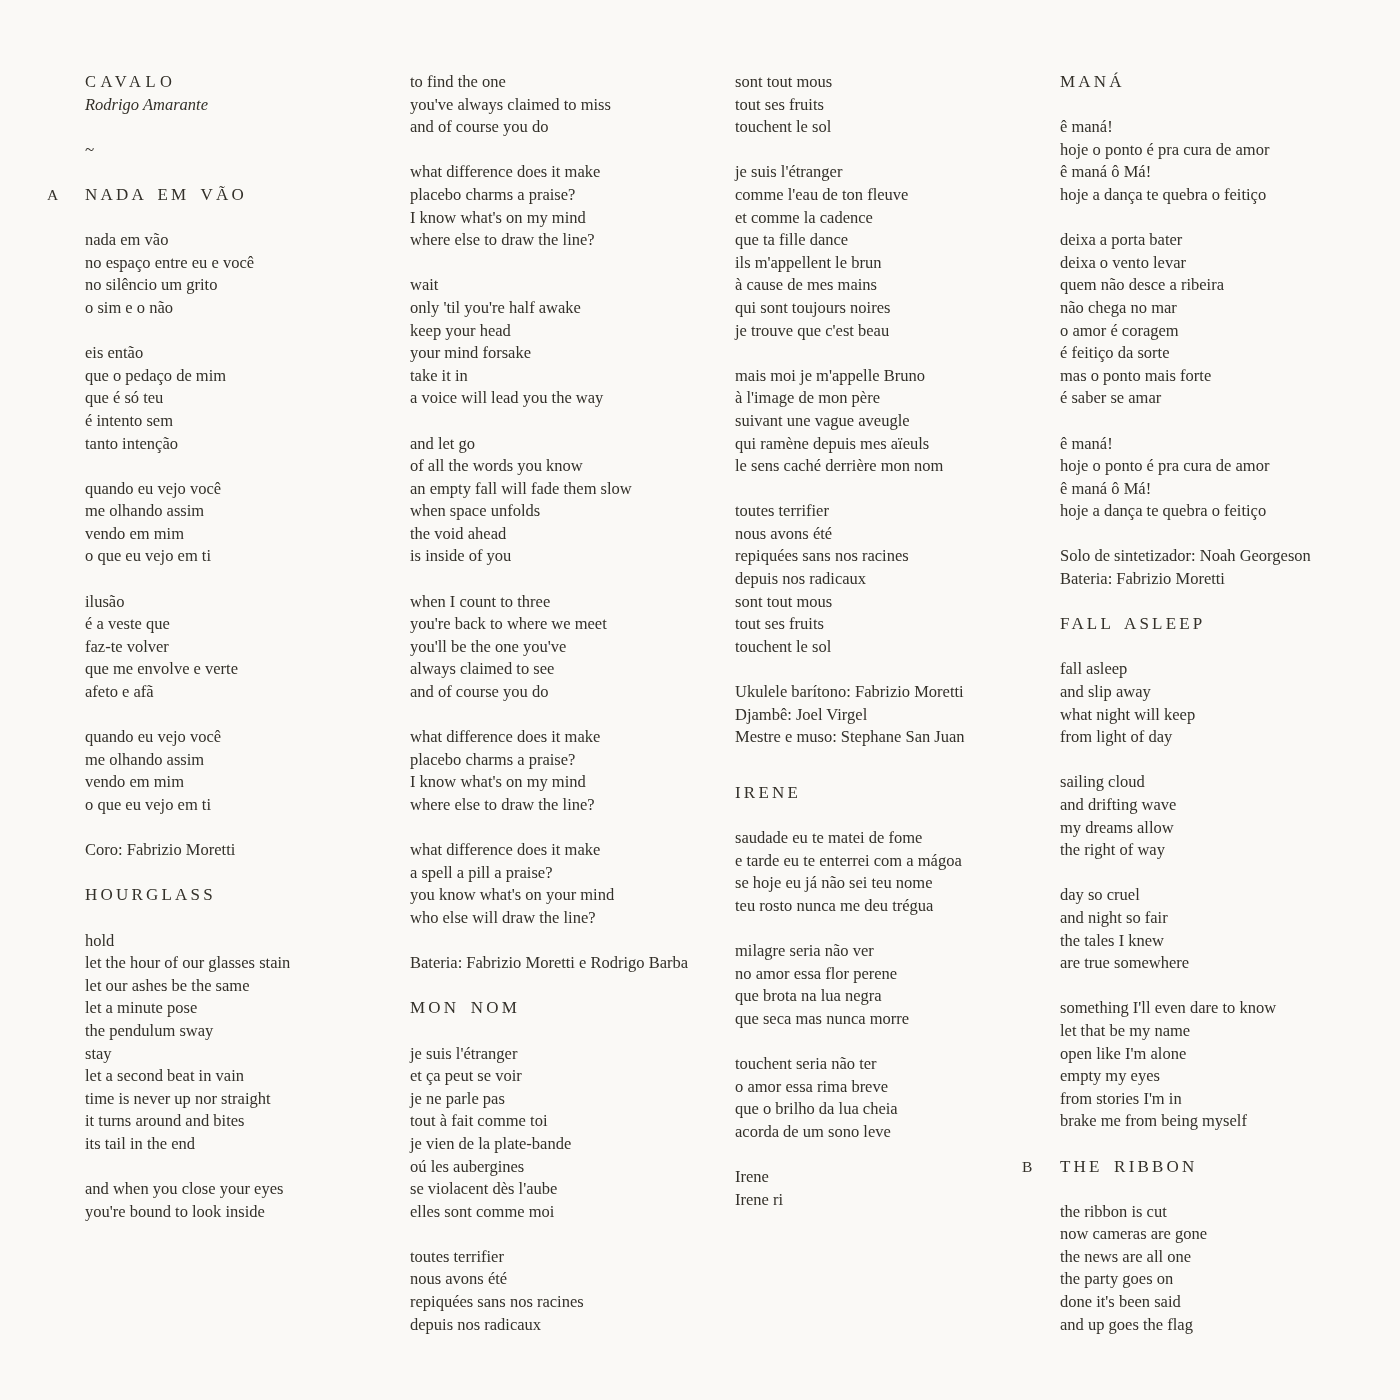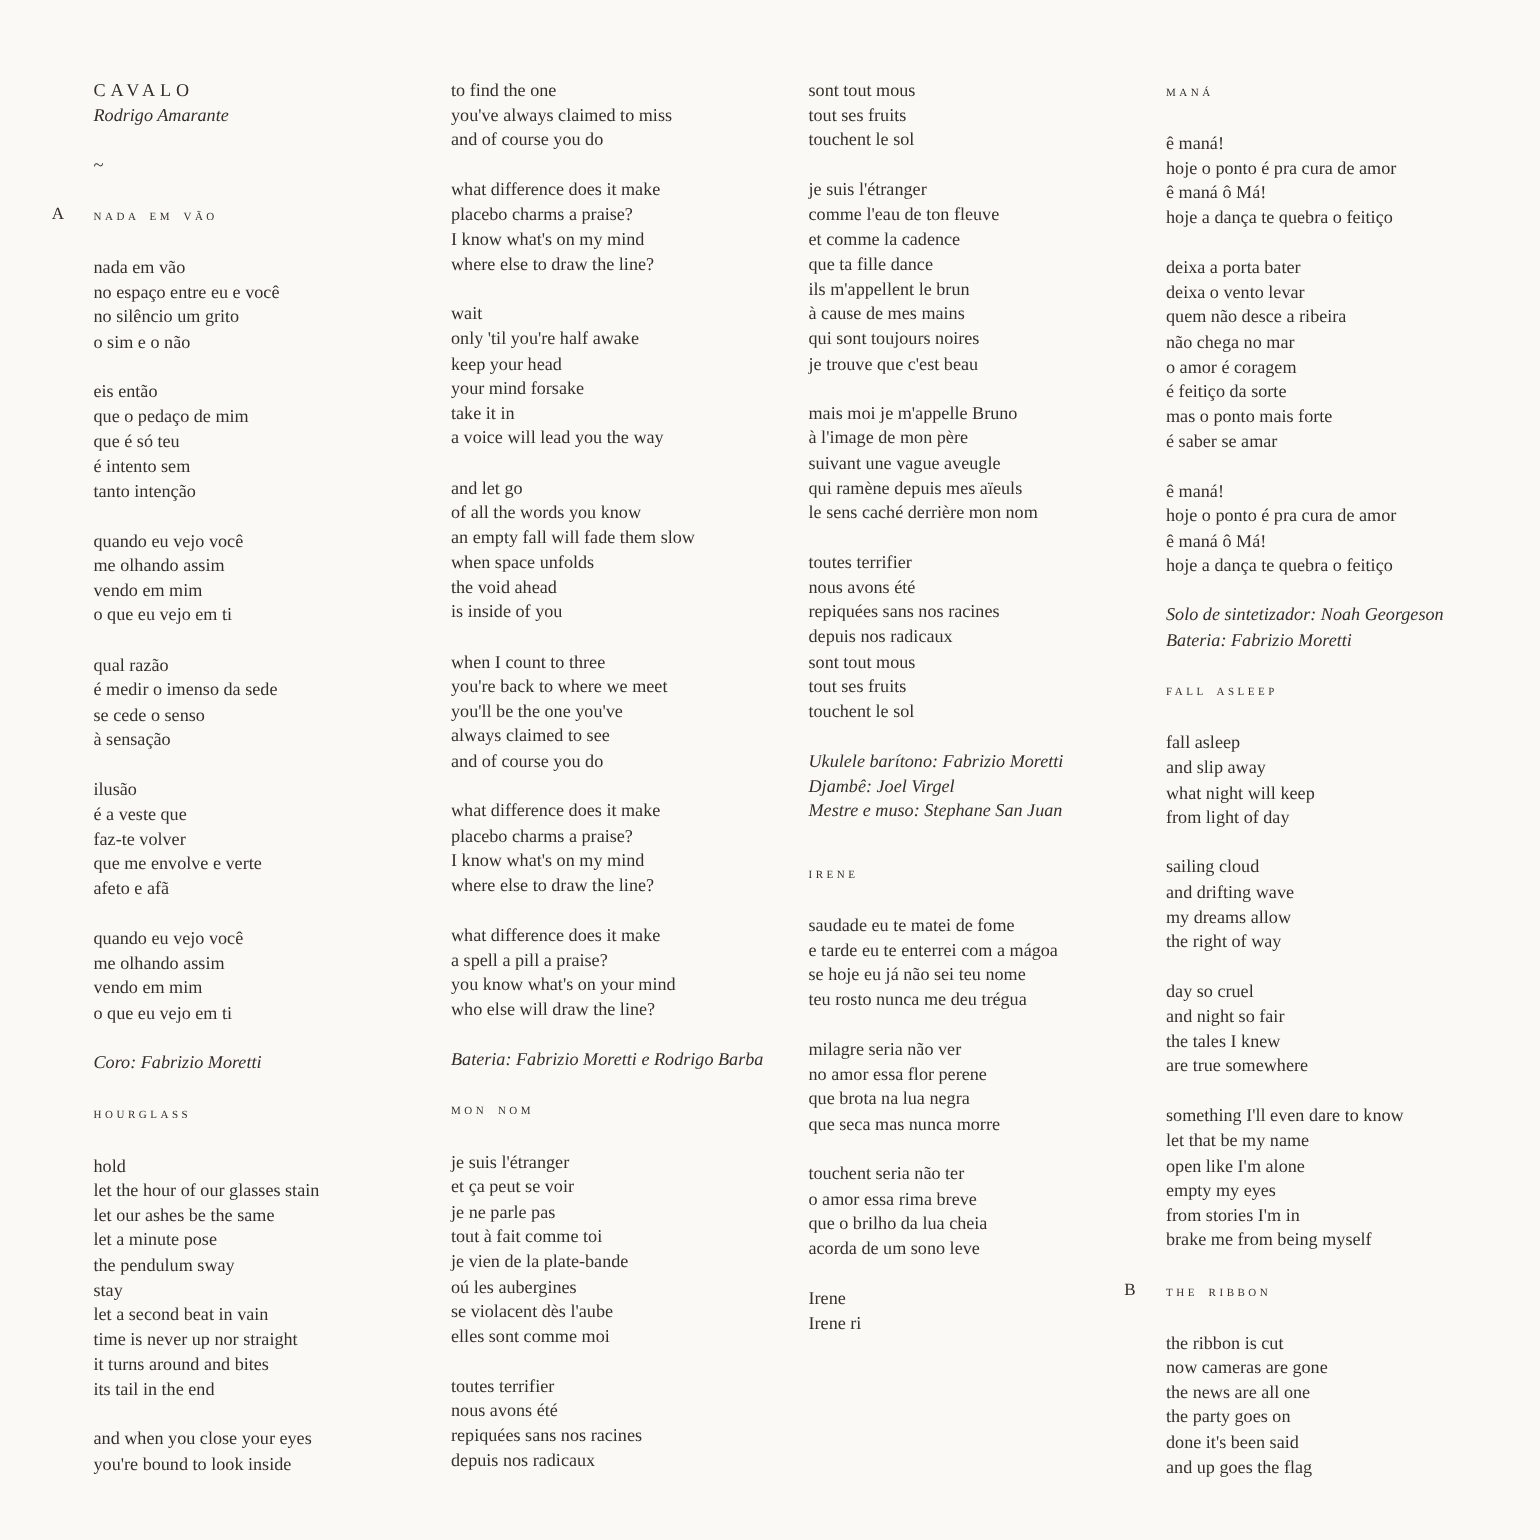--- a/index.html
+++ b/index.html
@@ -47,37 +47,36 @@
   .artist-text {
     font-style: italic;
   }
   .tilde-text {
     font-size: 17px;
   }
   .heading-row {
     position: relative;
   }
   .heading-text {
-    font-size: 10px;
+    font-size: 17px;
     font-weight: normal;
     letter-spacing: 3.2px;
     word-spacing: 4px;
     margin: 0;
     line-height: 22.6px;
     display: inline-block;
   }
   .marker {
     position: absolute;
     left: -38px;
     top: 0;
     font-size: 15.5px;
     letter-spacing: 0;
   }
   .credit .line {
-    font-style: italic;
   }
 </style>
 </head>
 <body>
 
 <main class="sheet" id="sheet" style="background: rgb(250, 249, 246); color: rgb(51, 48, 41);">
     <section class="column col-1">
       <div class="block title">
         <span class="line title-text">CAVALO</span>
       </div>
@@ -101,26 +100,20 @@
         <span class="line">é intento sem</span>
         <span class="line">tanto intenção</span>
       </p>
       <p class="block stanza" style="margin: 0px 0px 22.6px;">
         <span class="line">quando eu vejo você</span>
         <span class="line">me olhando assim</span>
         <span class="line">vendo em mim</span>
         <span class="line">o que eu vejo em ti</span>
       </p>
       <p class="block stanza" style="margin: 0px 0px 22.6px;">
-        <span class="line">qual razão</span>
-        <span class="line">é medir o imenso da sede</span>
-        <span class="line">se cede o senso</span>
-        <span class="line">à sensação</span>
-      </p>
-      <p class="block stanza" style="margin: 0px 0px 22.6px;">
         <span class="line">ilusão</span>
         <span class="line">é a veste que</span>
         <span class="line">faz-te volver</span>
         <span class="line">que me envolve e verte</span>
         <span class="line">afeto e afã</span>
       </p>
       <p class="block stanza" style="margin: 0px 0px 22.6px;">
         <span class="line">quando eu vejo você</span>
         <span class="line">me olhando assim</span>
         <span class="line">vendo em mim</span>

